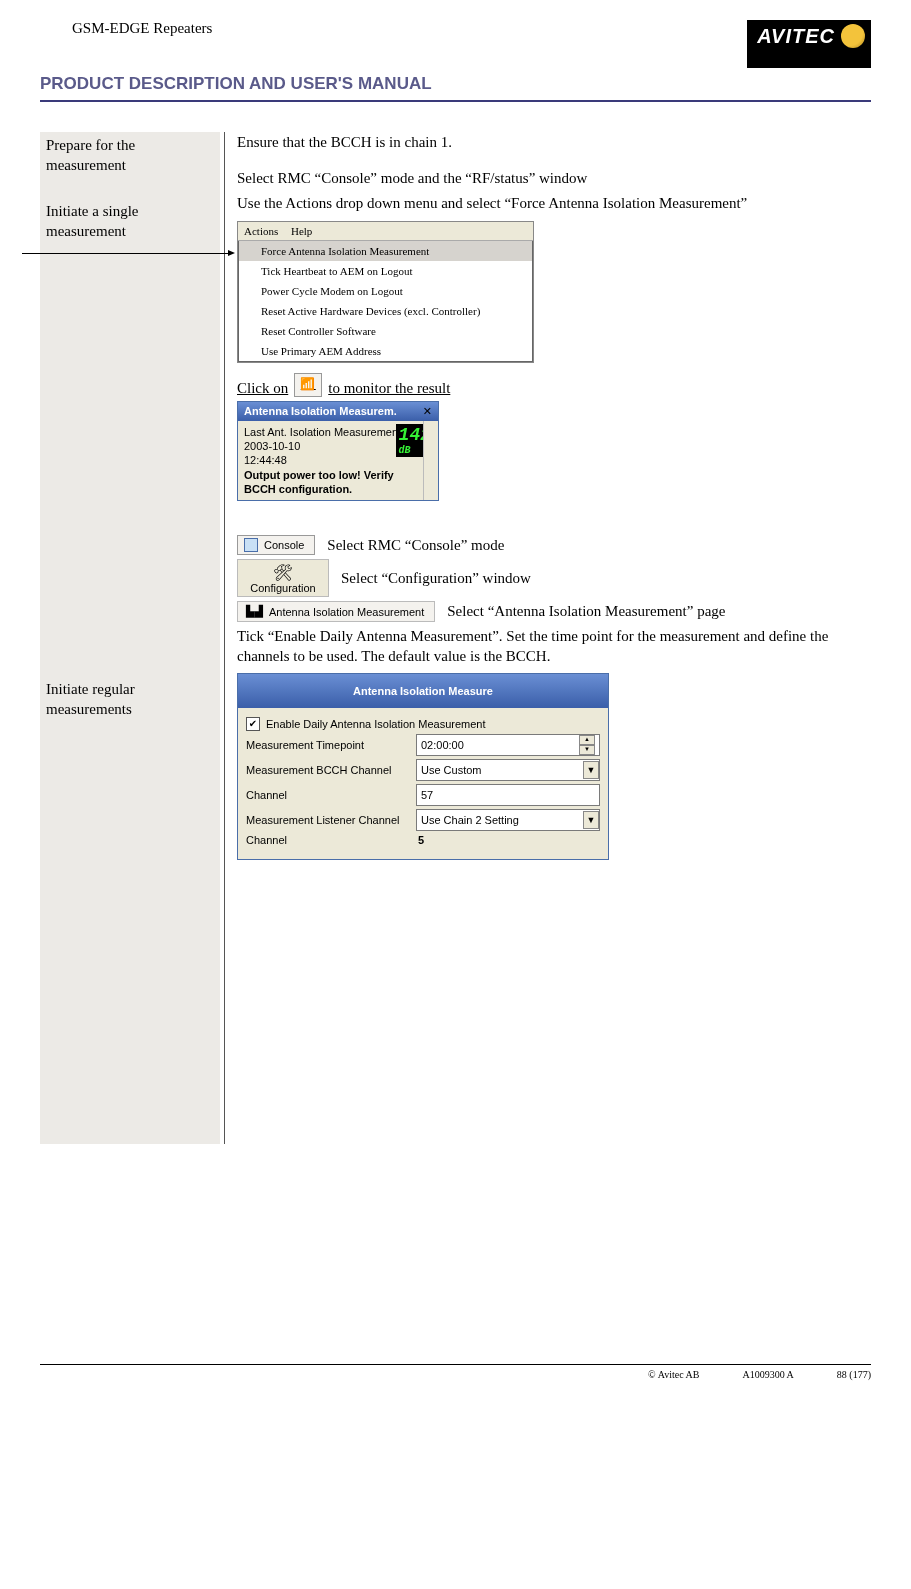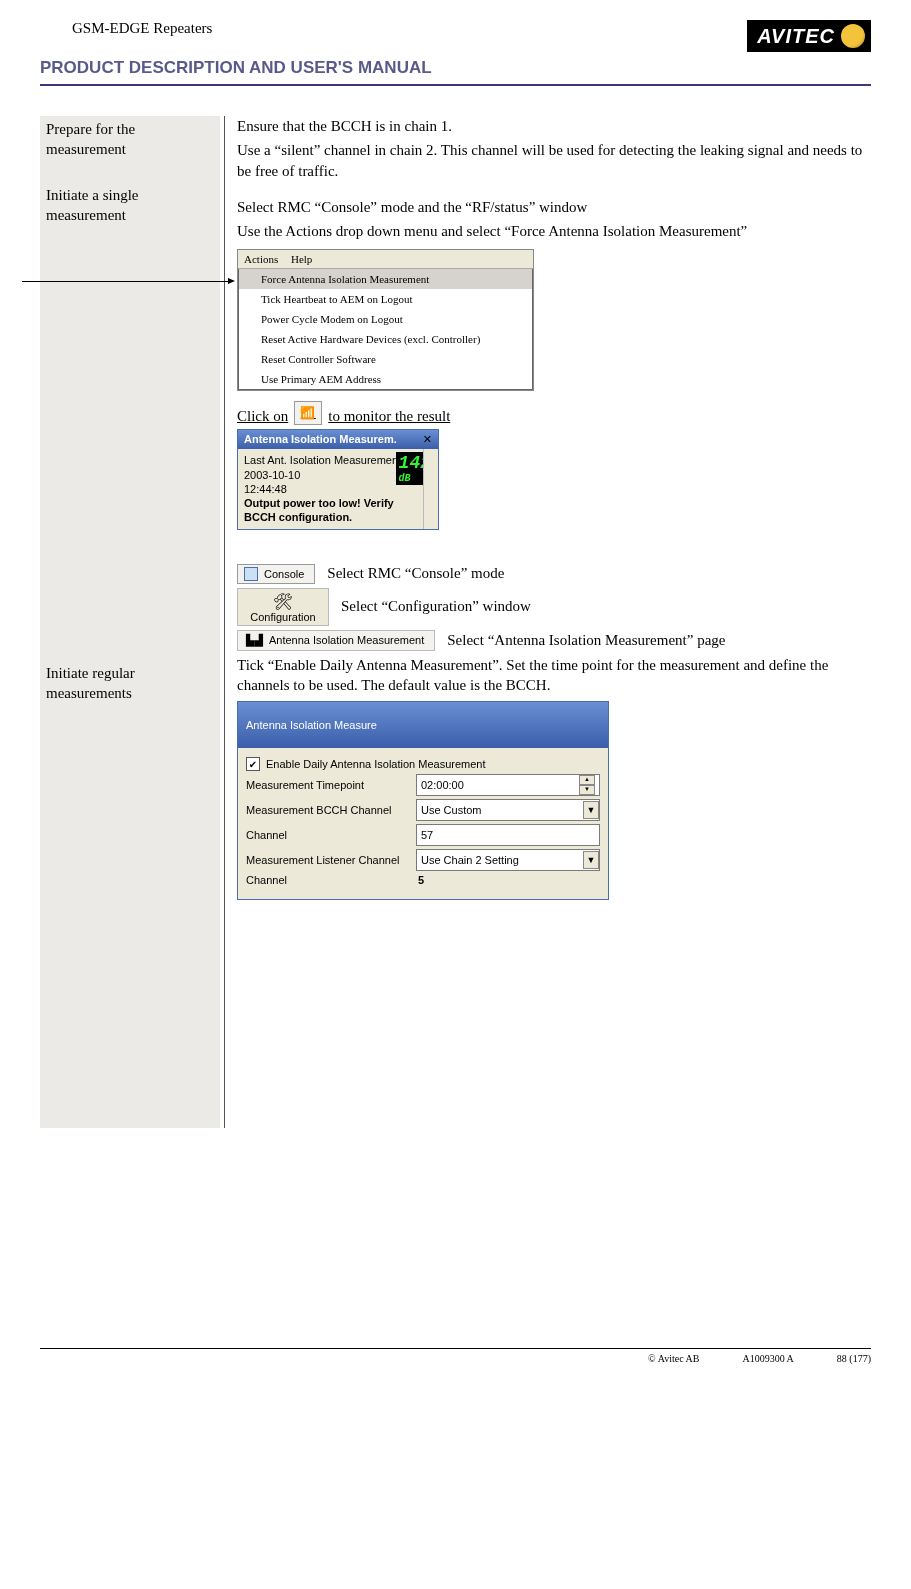--- a/index.html
+++ b/index.html
@@ -19,21 +19,21 @@
   justify-content: space-between;
   align-items: flex-start;
   margin-left: 32px;
 }
 .header-title {
   font-size: 15px;
 }
 .logo {
   background: #000;
   color: #fff;
-  padding: 4px 6px 4px 10px;
+  padding: 4px 6px 20px 10px;
   font-family: Arial, sans-serif;
   font-weight: bold;
   font-style: italic;
   font-size: 20px;
   letter-spacing: 1px;
   display: flex;
   align-items: center;
 }
 .logo-circle {
   width: 24px;
@@ -247,22 +247,23 @@
 .form-panel {
   width: 370px;
   font-family: Tahoma, Arial, sans-serif;
   font-size: 11px;
   border: 1px solid #4a6ea9;
   margin-top: 6px;
 }
 .form-title {
   background: linear-gradient(#6a8fd4, #3a5ea9);
   color: #fff;
-  font-weight: normal;
-  padding: 17px 8px;
+  font-weight: bold;
+  padding: 11px 8px;
+  text-align: center;
 }
 .form-body {
   background: #ece9d8;
   padding: 6px 8px 10px 8px;
 }
 .form-row {
   display: flex;
   align-items: center;
   margin: 3px 0;
 }
@@ -374,21 +375,20 @@
       <div class="sidebar-block" style="height:58px">Prepare for the measurement</div>
       <div class="sidebar-block" style="height:120px">Initiate a single measurement</div>
       <div class="sidebar-block" style="height:342px"></div>
       <div class="sidebar-block" style="height:460px">Initiate regular measurements</div>
     </div>
     <div class="divider-v"></div>
     <div class="main">
 
       
       <p>Ensure that the BCCH is in chain 1.</p>
-      <p>Use a “silent” channel in chain 2. This channel will be used for detecting the leaking signal and needs to be free of traffic.</p>
 
       <div class="section-gap"></div>
 
       
       <p>Select RMC “Console” mode and the “RF/status” window</p>
       <p>Use the Actions drop down menu and select “Force Antenna Isolation Measurement”</p>
 
       <div class="actions-wrap">
         <div class="arrow-line"></div>
         <div class="screenshot actions-menu">

